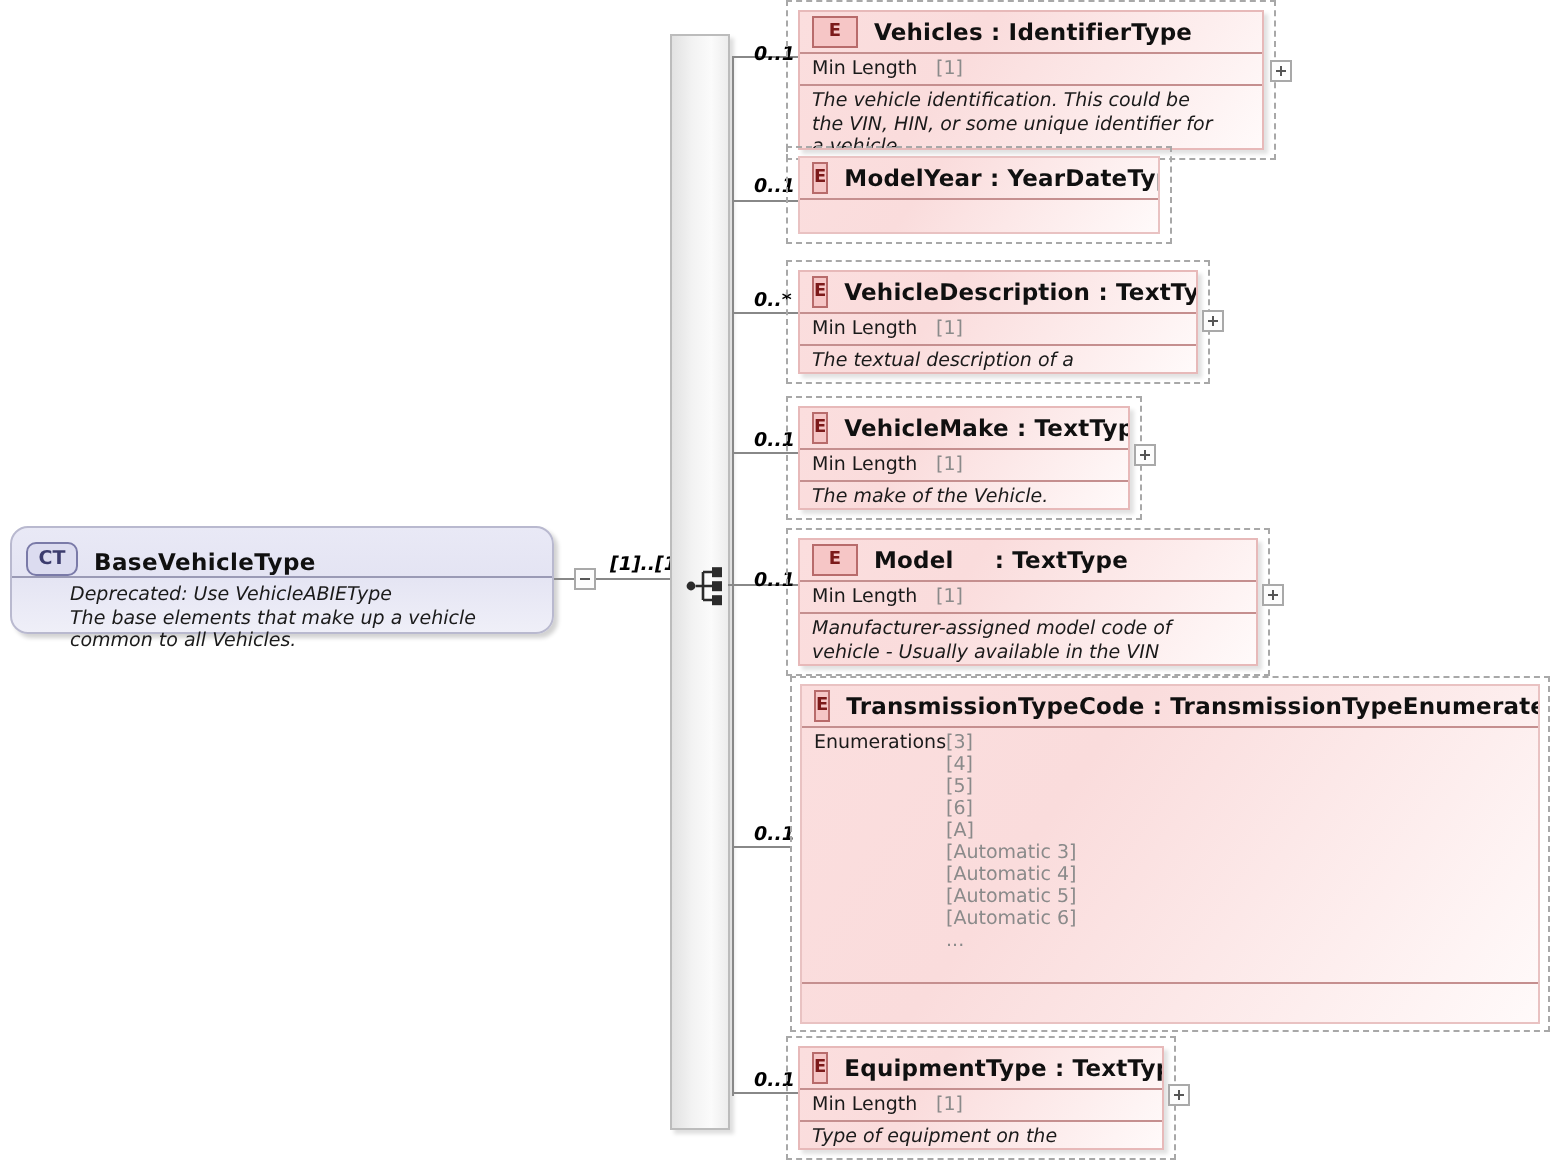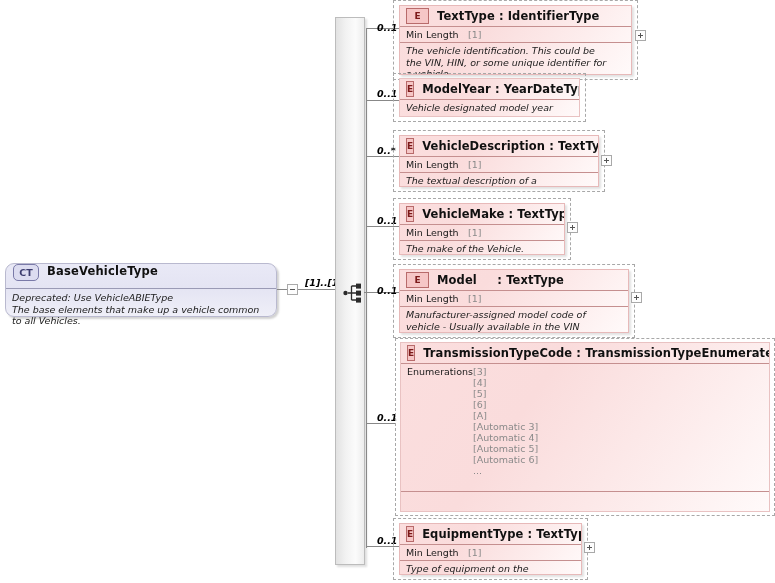--- a/index.html
+++ b/index.html
@@ -17,21 +17,21 @@
     position:absolute;
     left:5px;top:263px;width:272px;height:54px;
     border:1px solid #b9b9cf;
     border-radius:9px;
     background:linear-gradient(180deg,#e9e9f6 0%,#e4e4f3 45%,#efeff8 100%);
     box-shadow:2px 2px 2px rgba(0,0,0,0.18);
     box-sizing:border-box;
   }
   .ct-head{
     height:25px;
-    display:flex;align-items:flex-start;
+    display:flex;align-items:flex-end;
     padding-left:7px;
     border-bottom:1px solid #9a9ab5;
     box-sizing:border-box;
   }
   .ct-badge{
     width:24px;height:15px;
     border:1px solid #7a7aa8;
     border-radius:5px;
     background:#dcdcf0;
     color:#3c3c6e;
@@ -147,21 +147,21 @@
 </head>
 <body>
 
 <div id="canvas">
 
   <div class="ct-outer">
     <div class="ct-head">
       <div class="ct-badge">CT</div>
       <div class="ct-title">BaseVehicleType</div>
     </div>
-    <div class="ct-body" style="white-space:pre-line;">Deprecated: Use VehicleABIEType
+    <div class="ct-body" style="white-space:pre-line;margin-left:23px;">Deprecated: Use VehicleABIEType
 The base elements that make up a vehicle common to all Vehicles.</div>
   </div>
 
   <div class="toggle" style="left:287px;top:284px;"></div>
 
   <div class="hline" style="left:277px;top:289px;width:10px;"></div>
 
   <div class="hline" style="left:298px;top:289px;width:45px;"></div>
 
   <div class="card-label" style="left:305px;top:277px;">[1]..[1]</div>
@@ -195,39 +195,38 @@
   <div class="card-label" style="left:377px;top:215px;">0..1</div>
   <div class="card-label" style="left:377px;top:285px;">0..1</div>
   <div class="card-label" style="left:377px;top:412px;">0..1</div>
   <div class="card-label" style="left:377px;top:535px;">0..1</div>
 
   <div class="elm" style="left:393px;top:0px;width:245px;height:80px;">
     <div class="dash"></div>
     <div class="inner" style="width:233px;height:70px;">
       <div class="e-head">
         <div class="e-badge">E</div>
-        <div class="e-title">TextType : IdentifierType</div>
+        <div class="e-title">Vehicles : IdentifierType</div>
       </div>
       <div class="e-facet">
         <span class="facet-name">Min Length</span>
         <span class="facet-vals">[1]</span>
       </div>
       <div class="e-doc">The vehicle identification. This could be the VIN, HIN, or some unique identifier for a vehicle.</div>
     </div>
   </div>
   <div class="toggle plus" style="left:635px;top:30px;"></div>
 
   <div class="elm noshadow" style="left:393px;top:73px;width:193px;height:49px;">
     <div class="dash"></div>
     <div class="inner" style="width:181px;height:39px;">
       <div class="e-head">
         <div class="e-badge">E</div>
         <div class="e-title">ModelYear : YearDateType</div>
       </div>
-      <div class="e-doc">Vehicle designated model year</div>
     </div>
   </div>
 
   <div class="elm" style="left:393px;top:130px;width:212px;height:62px;">
     <div class="dash"></div>
     <div class="inner" style="width:200px;height:52px;">
       <div class="e-head">
         <div class="e-badge">E</div>
         <div class="e-title">VehicleDescription : TextType</div>
       </div>

